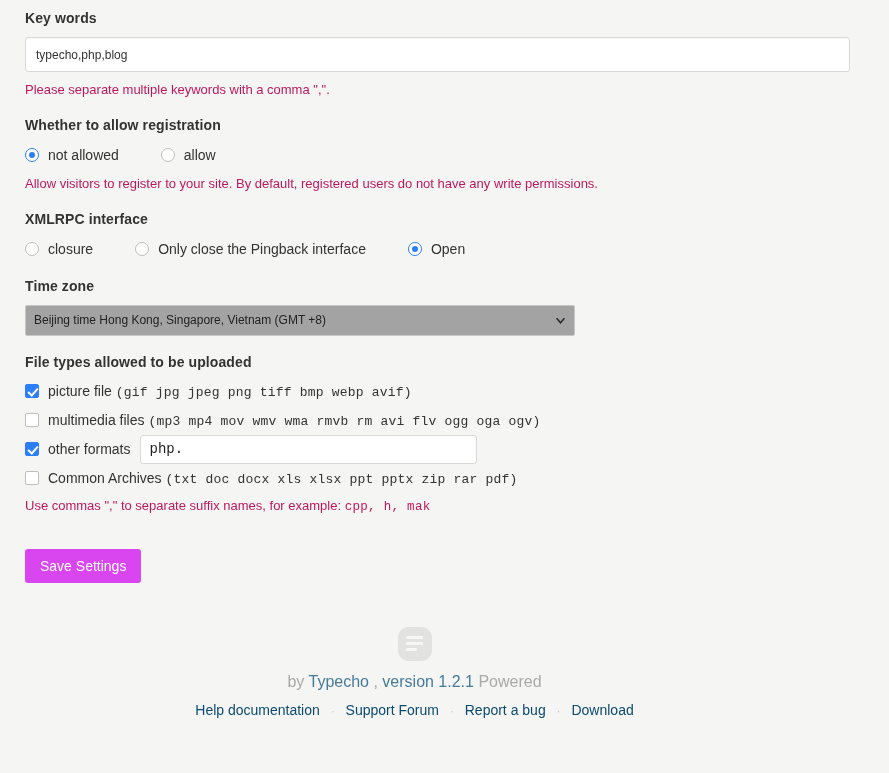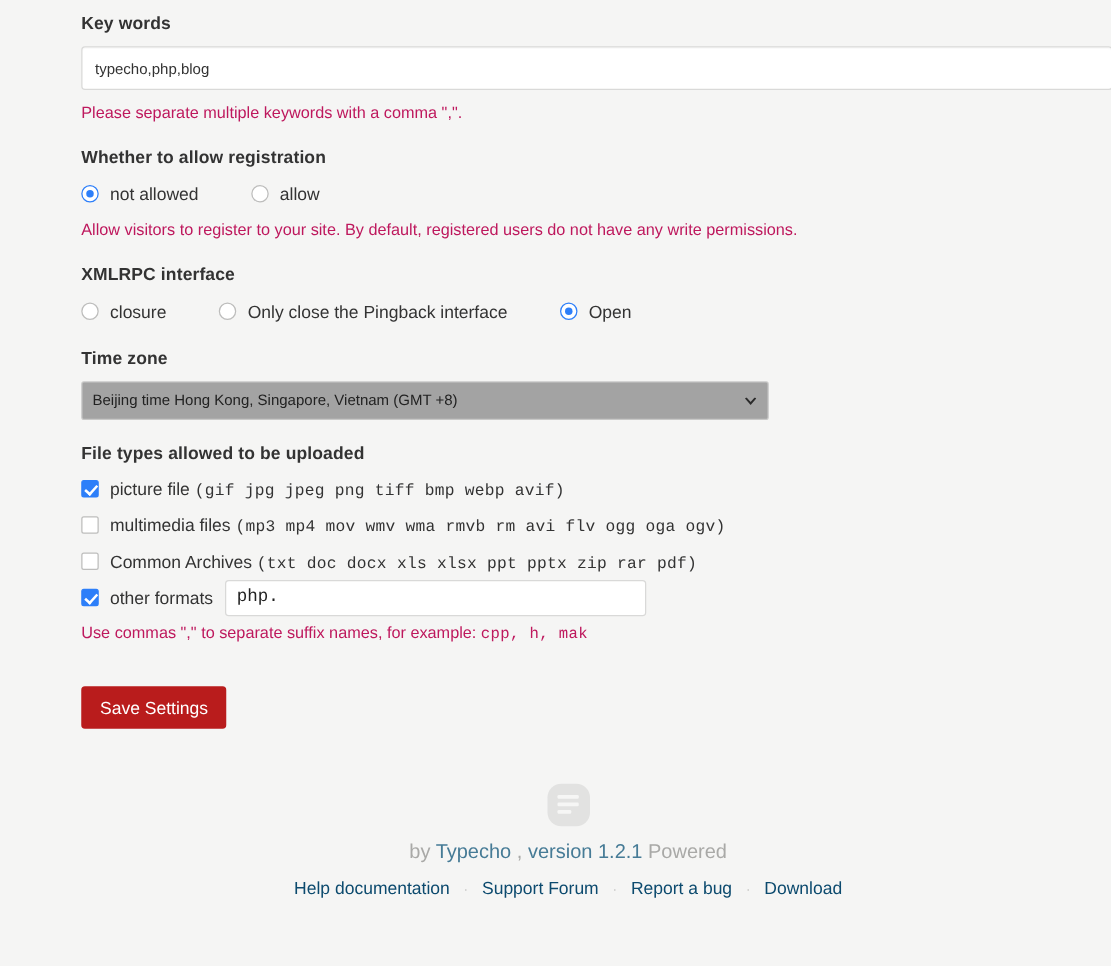--- a/index.html
+++ b/index.html
@@ -11,21 +11,20 @@
     height: 773px;
     background: #f5f5f4;
     font-family: "Liberation Sans", sans-serif;
     color: #333;
     overflow: hidden;
   }
   .page {
     padding: 10px 8px 0 25px;
     box-sizing: border-box;
     width: 812px;
-    margin-left: 40px;
   }
   .field {
     margin-bottom: 18px;
   }
   .field-label {
     font-size: 14px;
     font-weight: bold;
     color: #333;
     margin: 0 0 11px 0;
     display: block;
@@ -200,21 +199,21 @@
     border-radius: 3px;
     outline: none;
   }
 
   .save-btn {
     margin-top: 14px;
     padding: 9px 15px;
     font-size: 14px;
     font-family: "Liberation Sans", sans-serif;
     color: #fff;
-    background: #b91c1c;
+    background: #d946ef;
     border: none;
     border-radius: 3px;
     cursor: pointer;
     line-height: 16px;
   }
 
   
   .footer {
     margin-top: 44px;
     text-align: center;
@@ -338,32 +337,32 @@
     </div>
 
     <div class="check-row">
       <span class="check-mark"></span>
       <span class="check-text">
         <span>multimedia files</span>
         <span class="exts">(mp3 mp4 mov wmv wma rmvb rm avi flv ogg oga ogv)</span>
       </span>
     </div>
 
+    <div class="check-row checked">
+      <span class="check-mark"></span>
+      <span class="check-text">other formats</span>
+      <input class="other-input" type="text" value="php." style="">
+    </div>
+
     <div class="check-row">
       <span class="check-mark"></span>
       <span class="check-text">
         <span>Common Archives</span>
         <span class="exts">(txt doc docx xls xlsx ppt pptx zip rar pdf)</span>
       </span>
-    </div>
-
-    <div class="check-row checked">
-      <span class="check-mark"></span>
-      <span class="check-text">other formats</span>
-      <input class="other-input" type="text" value="php." style="">
     </div>
 
     <p class="hint">
       <span>Use commas "," to separate suffix names, for example:</span>
       <span class="mono">cpp, h, mak</span>
     </p>
   </div>
 
   <button class="save-btn">Save Settings</button>
 

